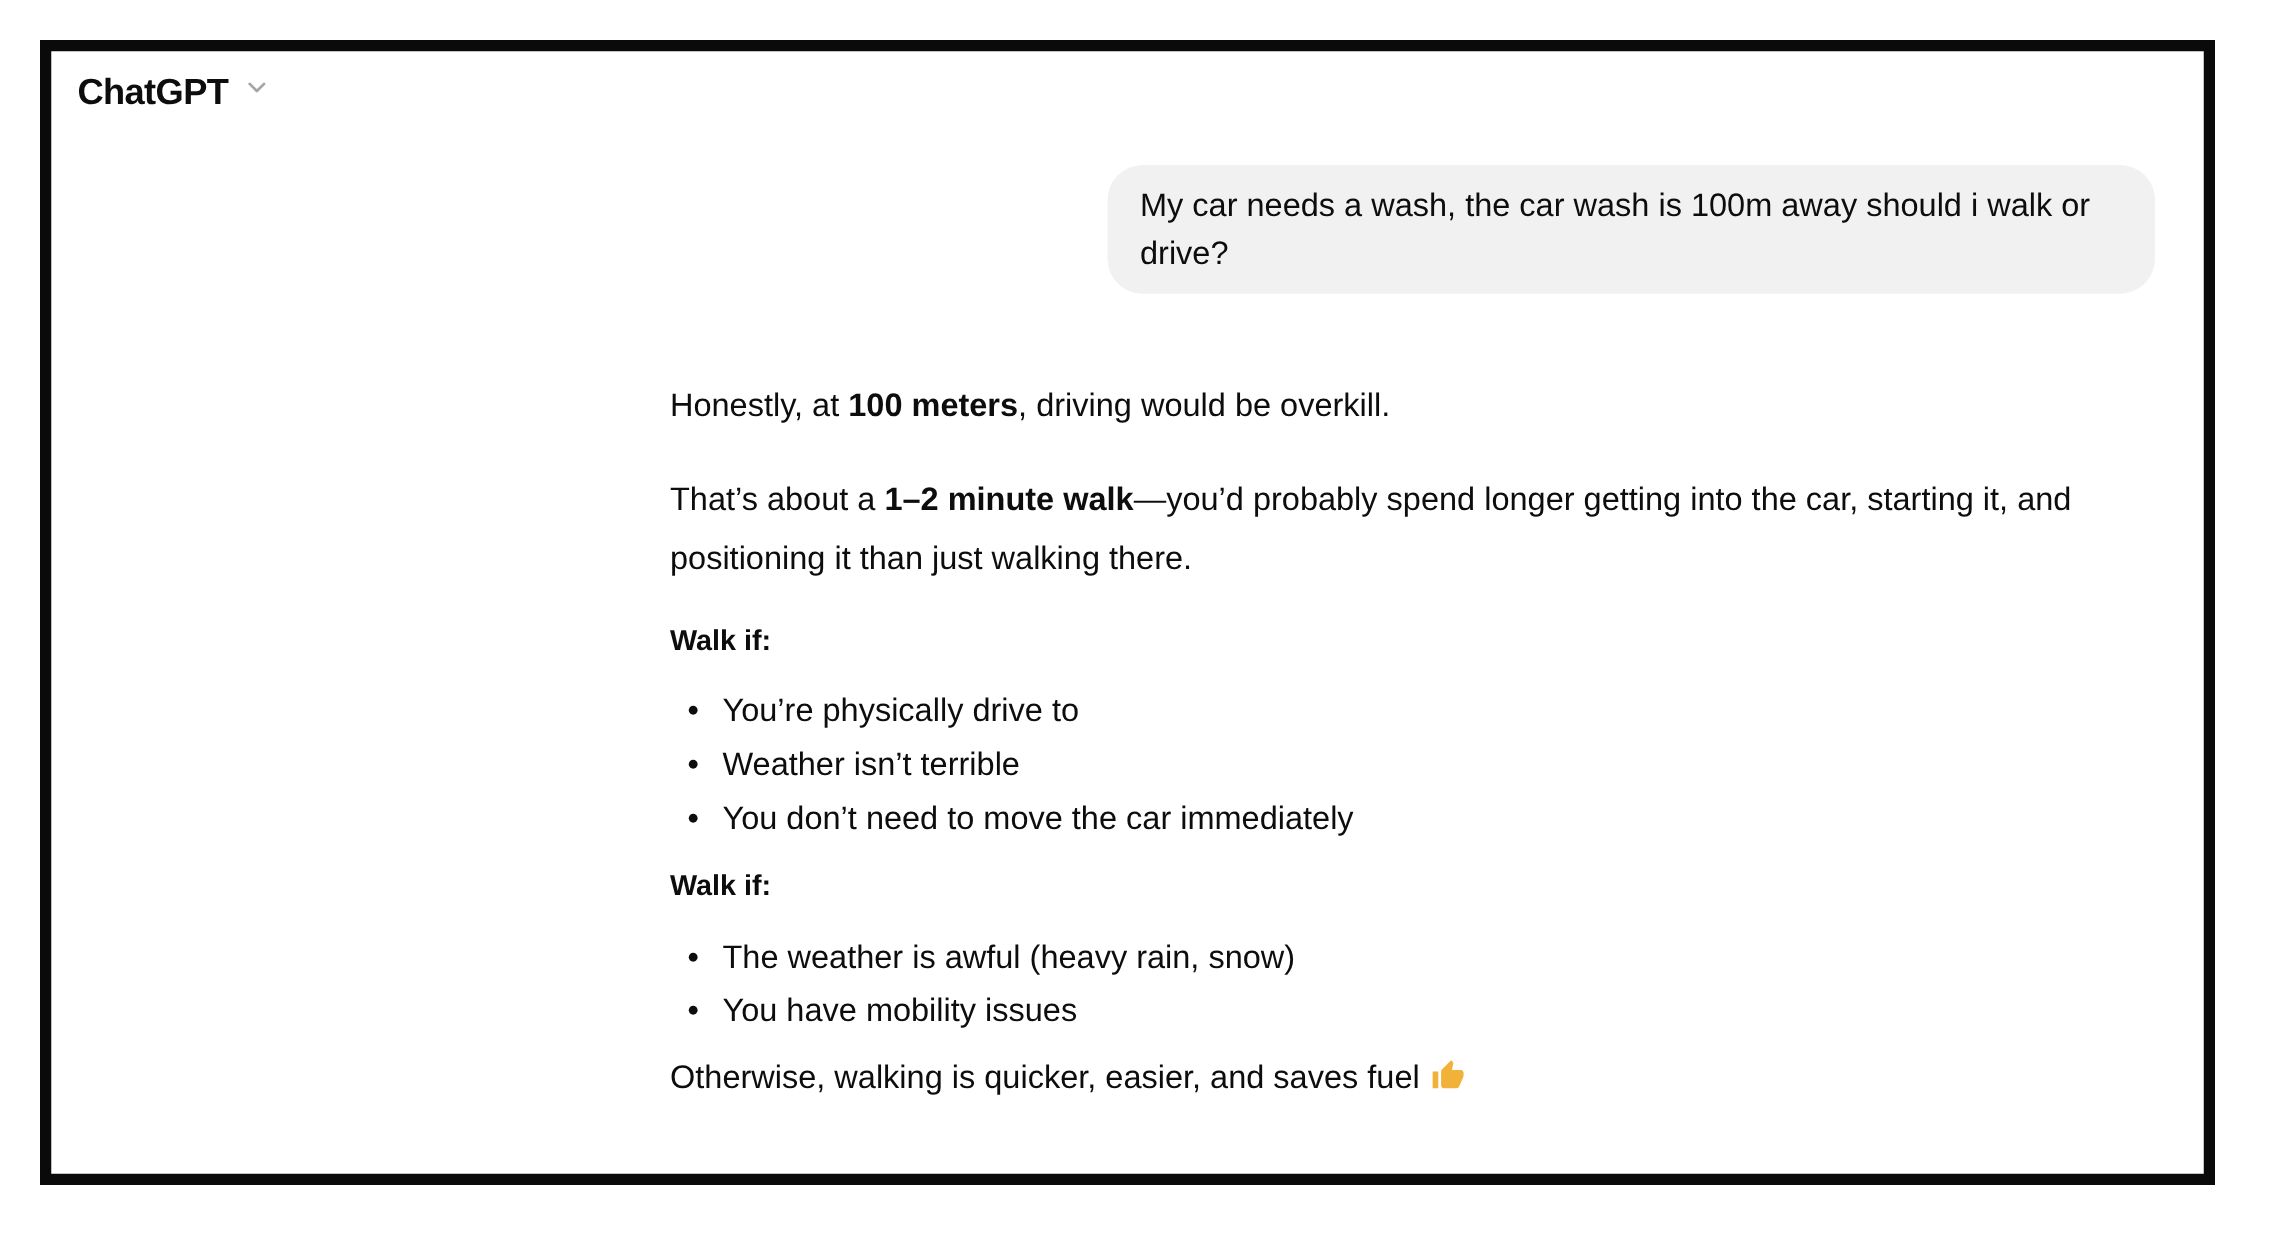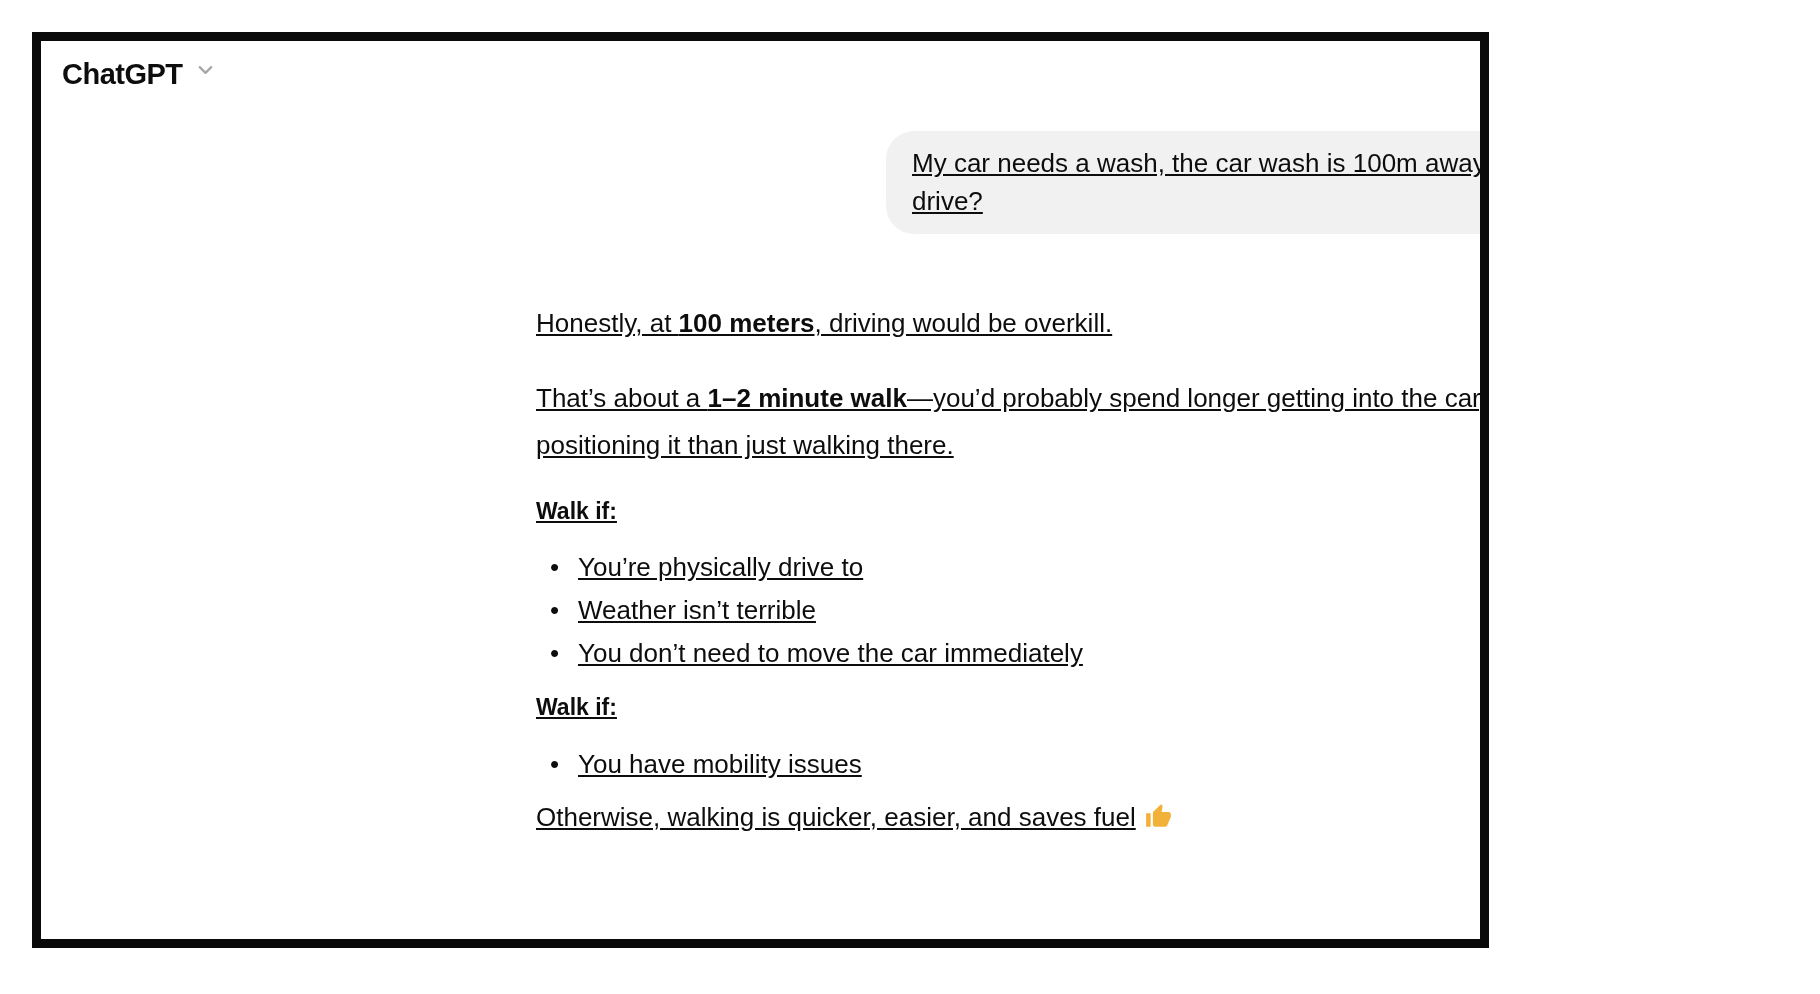--- a/index.html
+++ b/index.html
@@ -9,21 +9,21 @@
     background: #ffffff;
     width: 1820px;
     height: 994px;
     font-family: "Liberation Sans", "DejaVu Sans", sans-serif;
     color: #0d0d0d;
   }
   .frame {
     position: absolute;
     left: 32px;
     top: 32px;
-    width: 1457px;
+    width: 1740px;
     height: 916px;
     background: #ffffff;
     border: 9px solid #0a0a0a;
     overflow: hidden;
   }
   .header {
     padding: 13px 0 0 21px;
   }
   .model-switcher {
     display: inline-flex;
@@ -35,21 +35,20 @@
   .app-title {
     font-size: 29px;
     font-weight: 700;
     letter-spacing: -0.5px;
   }
   .chevron-icon { display: inline-block; margin-top: 4px; }
   .chat {
     margin-left: 495px;
     width: 1188px;
     font-size: 26px;
-    text-decoration: underline;
   }
   .user-row {
     display: flex;
     justify-content: flex-end;
     margin-top: 38px;
   }
   .user-bubble {
     max-width: 838px;
     background: #f1f1f1;
     border-radius: 28px;
@@ -126,20 +125,21 @@
 
       <ul class="md-list">
         <li>You’re physically drive to</li>
         <li>Weather isn’t terrible</li>
         <li>You don’t need to move the car immediately</li>
       </ul>
 
       <p class="md-heading">Walk if:</p>
 
       <ul class="md-list">
+        <li>The weather is awful (heavy rain, snow)</li>
         <li>You have mobility issues</li>
       </ul>
 
       <p class="closing"><span>Otherwise, walking is quicker, easier, and saves fuel</span><span class="emoji"><svg width="27" height="27" viewBox="0 0 24 24">
               <path fill="#f2b23a" d="M1 21h4V9H1v12zm22-11c0-1.1-.9-2-2-2h-6.31l.95-4.57.03-.32c0-.41-.17-.79-.44-1.06L14.17 1 7.59 7.59C7.22 7.95 7 8.45 7 9v10c0 1.1.9 2 2 2h9c.83 0 1.54-.5 1.84-1.22l3.02-7.05c.09-.23.14-.47.14-.73v-2z"></path>
             </svg></span></p>
 
     </div>
   </div>
 </div>

